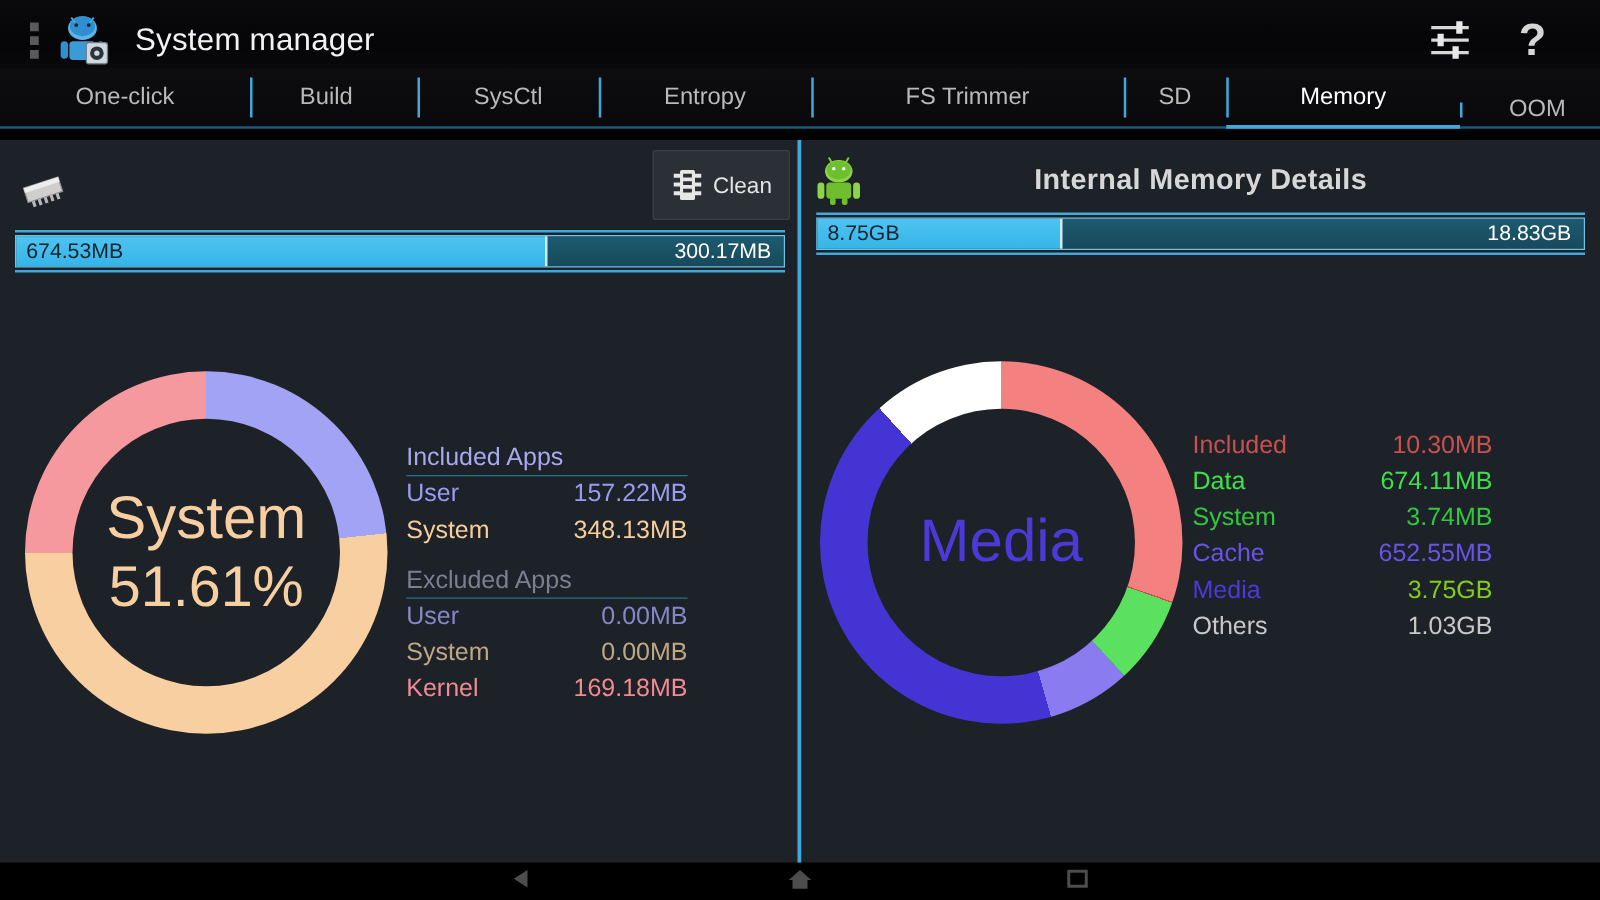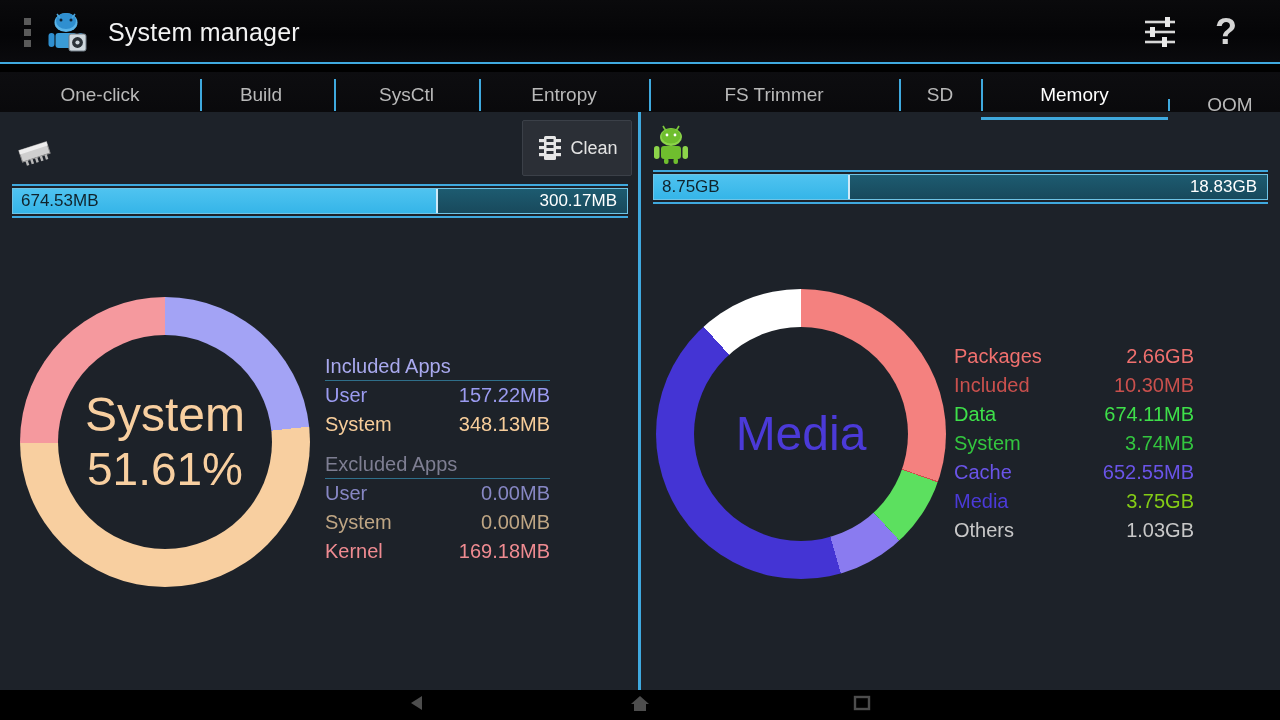--- a/index.html
+++ b/index.html
@@ -27,21 +27,21 @@
   .app-icon { width:46px; height:46px; margin-left:4px; position:relative; }
   .app-title { font-size:25px; color:#f2f2f2; margin-left:18px; letter-spacing:.2px; }
   .tb-spacer { flex:1; }
   .tb-icon { width:52px; height:44px; margin-right:14px; display:flex;
     align-items:center; justify-content:center; cursor:pointer; }
   .tb-icon.help { font-size:36px; font-weight:bold; color:#d5d5d5; margin-right:28px;
     line-height:1; }
 
   
   #tabbar {
-    position:absolute; left:0; top:72px; width:1280px; height:48px;
+    position:absolute; left:0; top:55px; width:1280px; height:48px;
     background:linear-gradient(to bottom,#0d0d10 0%,#09090b 100%);
     display:flex; align-items:stretch;
   }
   #tabbar:after{ content:""; position:absolute; left:0; bottom:0; width:100%;
     height:2px; background:#1d5a7a; }
   .tab { flex:1; position:relative; display:flex; align-items:center;
     justify-content:center; font-size:19px; color:#b9b9b9; cursor:pointer;
     padding-bottom:2px; }
   .tab + .tab:before { content:""; position:absolute; left:0; top:7px; bottom:9px;
     width:2px; background:#3fa9de; }
@@ -284,44 +284,41 @@
             <circle cx="26" cy="13" r="1.4" fill="#ffffff"></circle>
             <line x1="14" y1="4" x2="17" y2="9" stroke="#7cc93c" stroke-width="1.6"></line>
             <line x1="30" y1="4" x2="27" y2="9" stroke="#7cc93c" stroke-width="1.6"></line>
             <rect x="12" y="24" width="20" height="13" rx="3" fill="#6fbe2e"></rect>
             <rect x="5" y="24" width="5.5" height="13" rx="2.7" fill="#8cd44a"></rect>
             <rect x="33.5" y="24" width="5.5" height="13" rx="2.7" fill="#8cd44a"></rect>
             <rect x="15" y="36" width="4.5" height="6" rx="2" fill="#6fbe2e"></rect>
             <rect x="24.5" y="36" width="4.5" height="6" rx="2" fill="#6fbe2e"></rect>
           </svg>
         </div>
+        <div class="p-title" style="top:18px;">Internal Memory Details</div>
       </div>
 
       <div class="pbar-wrap">
         <div class="pbar">
           <div class="pbar-fill" id="rfill" style="width: 32%;"></div>
           <div class="pbar-l">8.75GB</div>
           <div class="pbar-r">18.83GB</div>
         </div>
       </div>
 
       <div class="donut-holder" style="left:15px; top:177px;">
         <div class="donut" id="donut-right" style="width: 290px; height: 290px; background: conic-gradient(rgb(244, 129, 127) 0deg, rgb(244, 129, 127) 109.057deg, rgb(201, 79, 76) 109.057deg, rgb(201, 79, 76) 109.48deg, rgb(92, 224, 95) 109.48deg, rgb(92, 224, 95) 137.117deg, rgb(56, 204, 68) 137.117deg, rgb(56, 204, 68) 137.271deg, rgb(138, 123, 240) 137.271deg, rgb(138, 123, 240) 164.025deg, rgb(68, 52, 212) 164.025deg, rgb(68, 52, 212) 317.771deg, rgb(255, 255, 255) 317.771deg, rgb(255, 255, 255) 360deg);">
           <div class="donut-hole" style="left:38px;top:38px;width:214px;height:214px;">
             <div class="dn-lbl" style="font-size:48px;color:#4b3ad8;">Media</div>
           </div>
         </div>
       </div>
 
       <div class="legend" style="left:313px; top:230px; width:240px;">
         <div class="lg-row">
-          <span style="color:#f0706e;">Packages</span>
-          <span style="color:#f0706e;">2.66GB</span>
-        </div>
-        <div class="lg-row">
           <span style="color:#c9504d;">Included</span>
           <span style="color:#c9504d;">10.30MB</span>
         </div>
         <div class="lg-row">
           <span style="color:#3ee04a;">Data</span>
           <span style="color:#3ee04a;">674.11MB</span>
         </div>
         <div class="lg-row">
           <span style="color:#33c63f;">System</span>
           <span style="color:#33c63f;">3.74MB</span>

